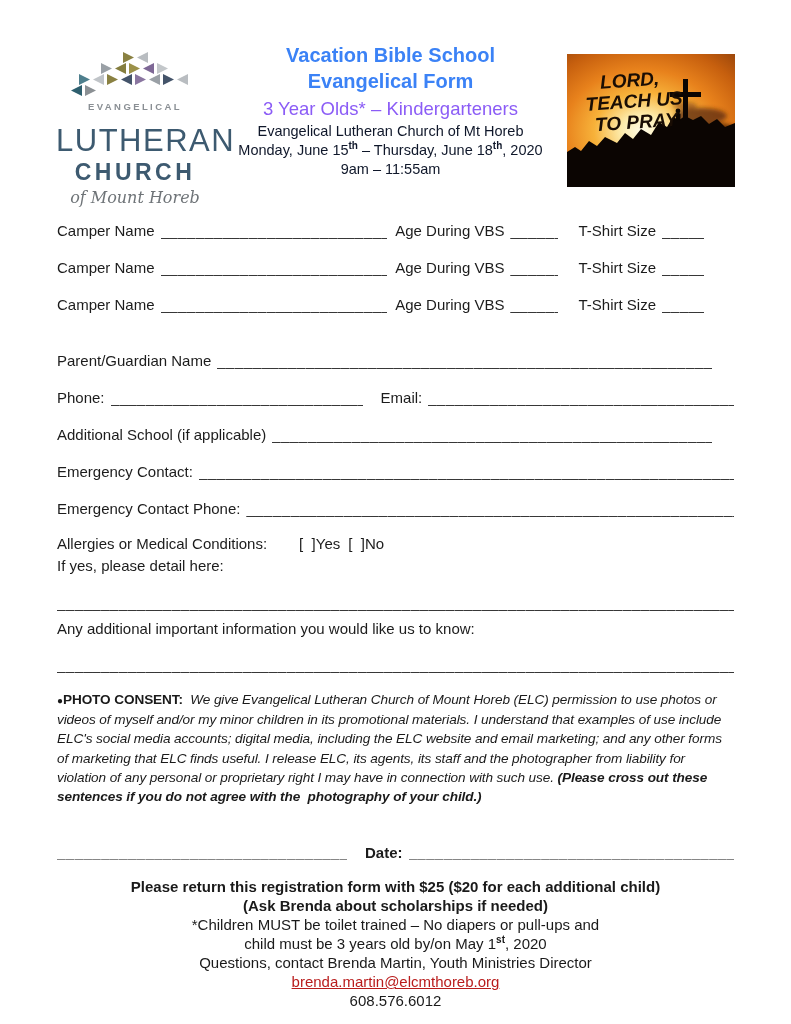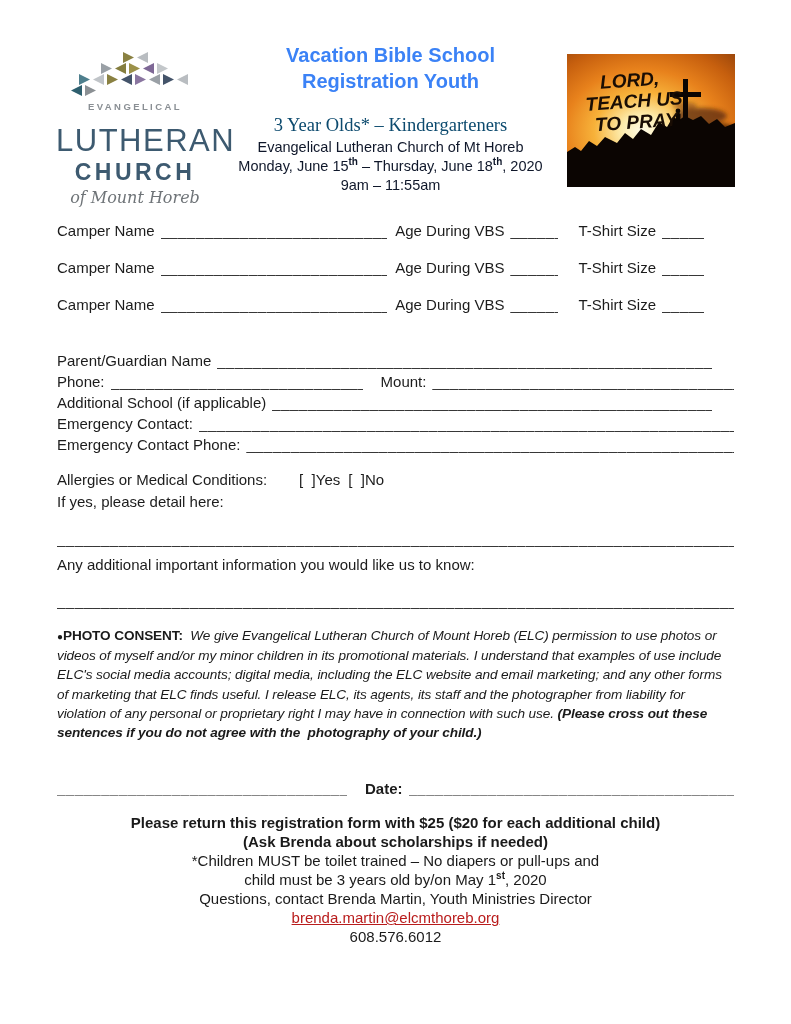--- a/index.html
+++ b/index.html
@@ -10,41 +10,41 @@
   
   .header { display:flex; padding:40px 56px 0 56px; }
   .logo { width:158px; text-align:center; flex-shrink:0; padding-top:12px; }
   .logo-mark { display:block; margin:0 auto; }
   .logo-evangelical { margin-top:3px; font-size:9.5px; letter-spacing:2.4px; color:#8a8f94; font-weight:bold; }
   .logo-lutheran { margin-top:11px; font-size:31px; letter-spacing:1.5px; color:#3d5a70; font-weight:400; }
   .logo-church { font-size:23px; letter-spacing:3.5px; color:#3d5a70; font-weight:600; }
   .logo-tagline { margin-top:2px; font-family:"DejaVu Serif", serif; font-style:italic; font-size:16px; color:#6f7478; }
   .titleblock { flex:1; text-align:center; padding-top:2px; }
   .title { font-size:20px; font-weight:bold; line-height:26px; color:#3b82f6; }
-  .subtitle { font-size:18.5px; line-height:26px; margin-top:18px; color:#0c4a6e;font-family:Liberation Serif, serif; }
+  .subtitle { font-size:18.5px; line-height:26px; margin-top:2px; color:#8b5cf6; }
   .small { font-size:14.5px; line-height:19px; color:#0f172a; }
   sup { font-size:10px; vertical-align:super; line-height:0;font-weight:bold; }
   .poster { width:168px; flex-shrink:0; padding-top:14px; }
   .poster svg { display:block; }
   
   .form { padding:0 57px; font-size:15px; }
   .row { display:flex; align-items:flex-end; line-height:18px; }
   .lbl { flex-shrink:0; white-space:nowrap; margin-right:6px; }
   .fill { overflow:hidden; white-space:nowrap; height:18px; color:#2a2a2a; letter-spacing:0.5px; }
   .grow { flex:1; }
   .age-blank { width:48px; }
   .shirt-blank { width:42px; }
   .phone-blank { width:252px; flex-shrink:0; }
   .sig-blank { width:290px; flex-shrink:0; }
   .ml8 { margin-left:8px; } .ml18 { margin-left:18px; } .ml20 { margin-left:20px; } .ml26 { margin-left:26px; }
   .mr22 { margin-right:22px; }
   .camper-row { margin-top:19px; padding-right:30px; }
   .first-camper { margin-top:15px; }
   .parent-row { margin-top:38px; }
-  .std-row { margin-top:3px;align-items:center; }
+  .std-row { margin-top:19px;align-items:center; }
   .allergy-row { margin-top:17px; }
   .ifyes-row { margin-top:4px; }
   .ws-pre { white-space:pre; }
   .line-full { margin-top:19px; }
   .anyinfo-row { margin-top:8px; }
   .line-full2 { margin-top:18px; }
   
   .consent { margin:16px 0 0 0; font-size:13.6px; line-height:19.2px; color:#1a1a1a; letter-spacing:-0.1px; }
   .consent-bullet { font-size:10px; font-weight:bold; }
   .consent-label { font-weight:bold; }
@@ -85,21 +85,21 @@
         <polygon points="14,33 14,44 25,38.5" fill="#8b9094"></polygon>
       </svg>
       <div class="logo-evangelical">EVANGELICAL</div>
       <div class="logo-lutheran">LUTHERAN</div>
       <div class="logo-church">CHURCH</div>
       <div class="logo-tagline">of Mount Horeb</div>
     </div>
 
     <div class="titleblock">
       <div class="title">Vacation Bible School</div>
-      <div class="title">Registration Youth</div>
+      <div class="title">Evangelical Form</div>
       <div class="subtitle">3 Year Olds* – Kindergarteners</div>
       <div class="small">Evangelical Lutheran Church of Mt Horeb</div>
       <div class="small"><span class="ws-pre">Monday, June 15</span><sup>th</sup><span class="ws-pre"> – Thursday, June 18</span><sup>th</sup><span class="ws-pre">, 2020</span></div>
       <div class="small">9am – 11:55am</div>
     </div>
 
     <div class="poster">
       <svg width="168" height="133" viewBox="0 0 168 133">
         <defs>
           <radialGradient id="sunGlow" cx="45%" cy="58%" r="80%">
@@ -170,21 +170,21 @@
     </div>
 
     <div class="row parent-row">
       <span class="lbl">Parent/Guardian Name</span>
       <span class="fill grow mr22">______________________________________________________________________________________________________________</span>
     </div>
 
     <div class="row std-row">
       <span class="lbl">Phone:</span>
       <span class="fill phone-blank">______________________________________________________________________________________________________________</span>
-      <span class="lbl ml18">Mount:</span>
+      <span class="lbl ml18">Email:</span>
       <span class="fill grow">______________________________________________________________________________________________________________</span>
     </div>
 
     <div class="row std-row">
       <span class="lbl">Additional School (if applicable)</span>
       <span class="fill grow mr22">______________________________________________________________________________________________________________</span>
     </div>
 
     <div class="row std-row">
       <span class="lbl">Emergency Contact:</span>

